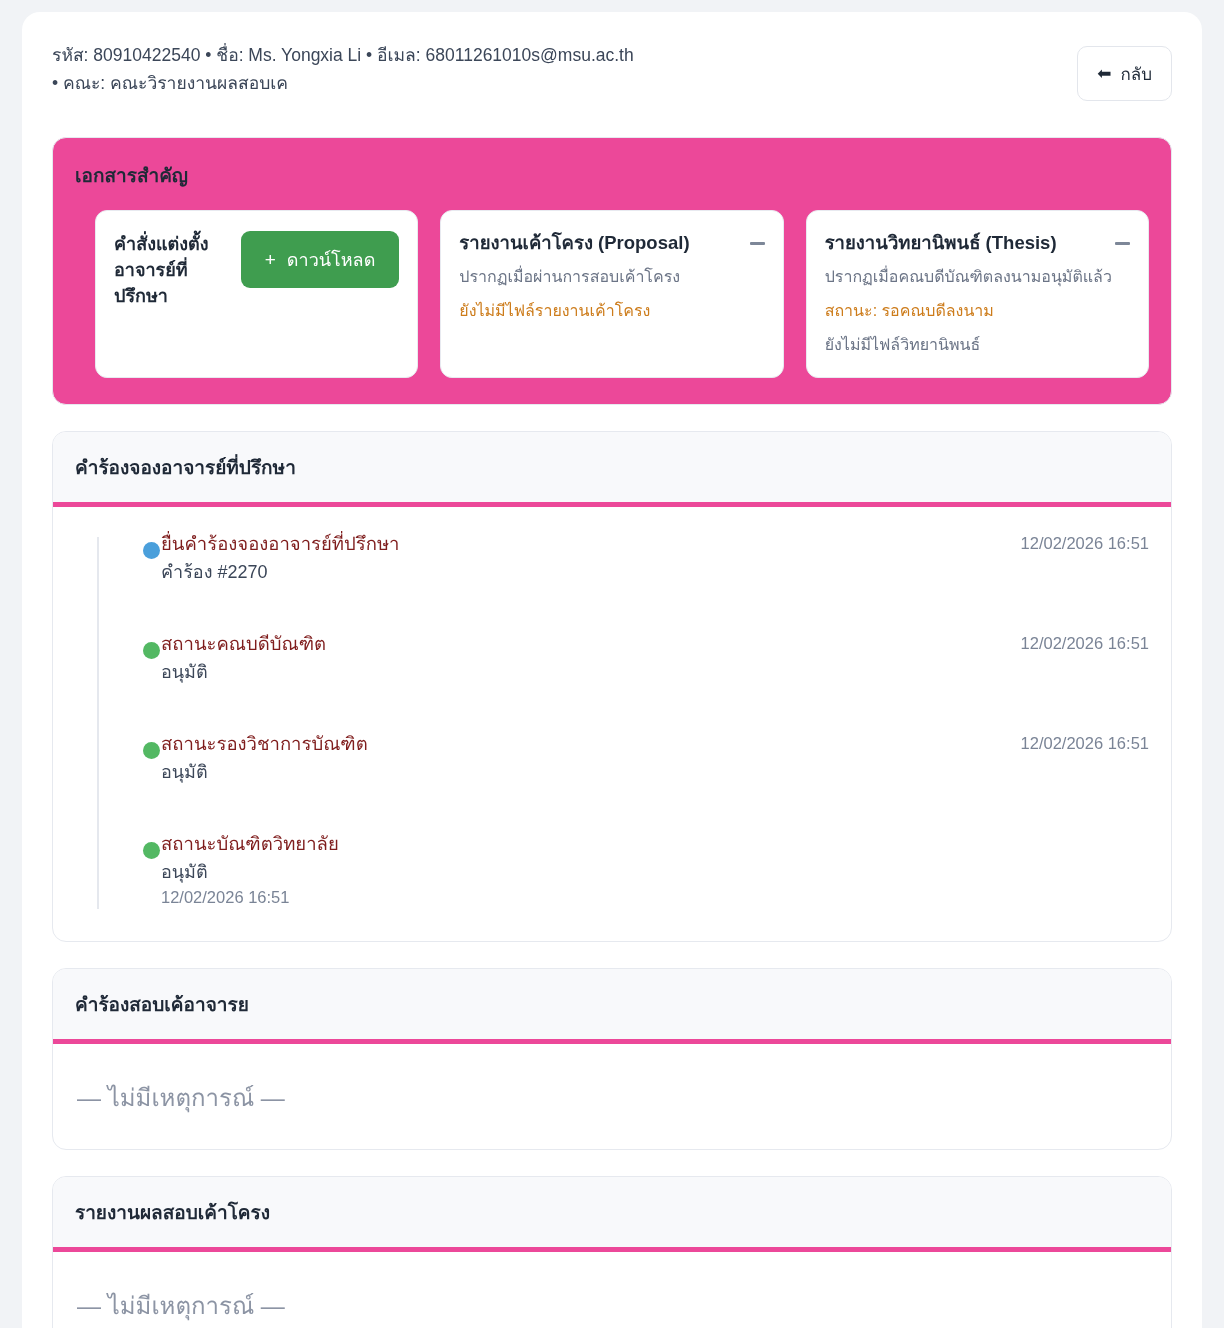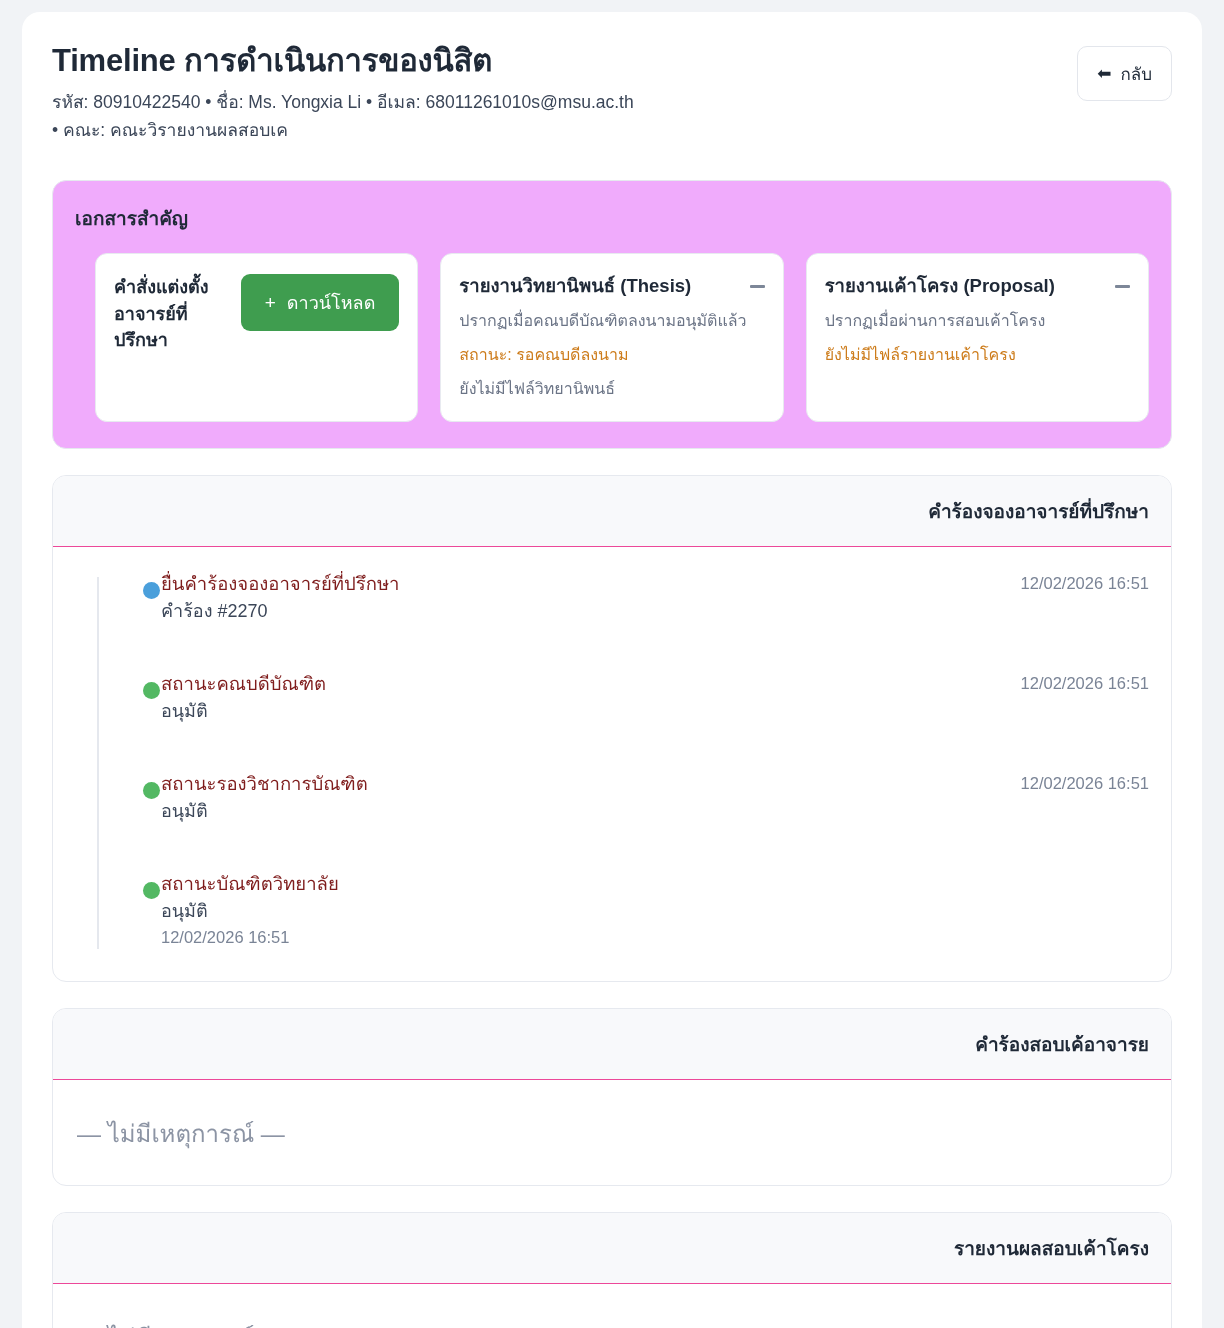--- a/index.html
+++ b/index.html
@@ -64,26 +64,26 @@
     margin-top: 26px;
     overflow: hidden;
   }
   .panel-head {
     background: #f8f9fb;
     padding: 20px 22px;
     font-size: 19px;
     font-weight: bold;
     color: #1f2937;
   }
-  .panel-head.with-border { border-bottom: 1px solid #ec4899; text-align: right; }
+  .panel-head.with-border { border-bottom: 5px solid #ec4899; }
   .panel-body { padding: 24px 22px 28px 22px; }
 
   
   .docs-panel {
-    background: #f0abfc;
+    background: #ec4899;
     border: 1px solid #e6e9ef;
     border-radius: 14px;
     margin-top: 30px;
     padding: 22px 22px 26px 22px;
   }
   .docs-title {
     font-size: 19px;
     font-weight: bold;
     color: #1f2937;
     margin-bottom: 20px;
@@ -209,21 +209,20 @@
   }
 </style>
 </head>
 <body>
 
 <div class="page">
   <div class="inner">
 
     <div class="header">
       <div>
-        <div class="page-title">Timeline การดำเนินการของนิสิต</div>
         <div class="meta-line">รหัส: 80910422540 • ชื่อ: Ms. Yongxia Li • อีเมล: 68011261010s@msu.ac.th</div>
         <div class="meta-line">• คณะ: คณะวิรายงานผลสอบเค</div>
       </div>
       <button class="back-button">
         <span class="arrow">⬅</span>
         <span>กลับ</span>
       </button>
     </div>
 
     <div class="docs-panel">
@@ -236,35 +235,35 @@
             <div>อาจารย์ที่ปรึกษา</div>
           </div>
           <button class="download-btn">
             <span class="plus">+</span>
             <span>ดาวน์โหลด</span>
           </button>
         </div>
 
         <div class="doc-card">
           <div class="doc-head">
+            <div class="doc-title">รายงานเค้าโครง (Proposal)</div>
+            <div class="dash-icon"></div>
+          </div>
+          <div class="doc-sub">ปรากฏเมื่อผ่านการสอบเค้าโครง</div>
+          <div class="doc-warn">ยังไม่มีไฟล์รายงานเค้าโครง</div>
+        </div>
+
+        <div class="doc-card">
+          <div class="doc-head">
             <div class="doc-title">รายงานวิทยานิพนธ์ (Thesis)</div>
             <div class="dash-icon"></div>
           </div>
           <div class="doc-sub">ปรากฏเมื่อคณบดีบัณฑิตลงนามอนุมัติแล้ว</div>
           <div class="doc-warn">สถานะ: รอคณบดีลงนาม</div>
           <div class="doc-sub">ยังไม่มีไฟล์วิทยานิพนธ์</div>
-        </div>
-
-        <div class="doc-card">
-          <div class="doc-head">
-            <div class="doc-title">รายงานเค้าโครง (Proposal)</div>
-            <div class="dash-icon"></div>
-          </div>
-          <div class="doc-sub">ปรากฏเมื่อผ่านการสอบเค้าโครง</div>
-          <div class="doc-warn">ยังไม่มีไฟล์รายงานเค้าโครง</div>
         </div>
 
       </div>
     </div>
 
     <div class="panel">
       <div class="panel-head with-border">คำร้องจองอาจารย์ที่ปรึกษา</div>
       <div class="panel-body">
         <div class="timeline">
 

